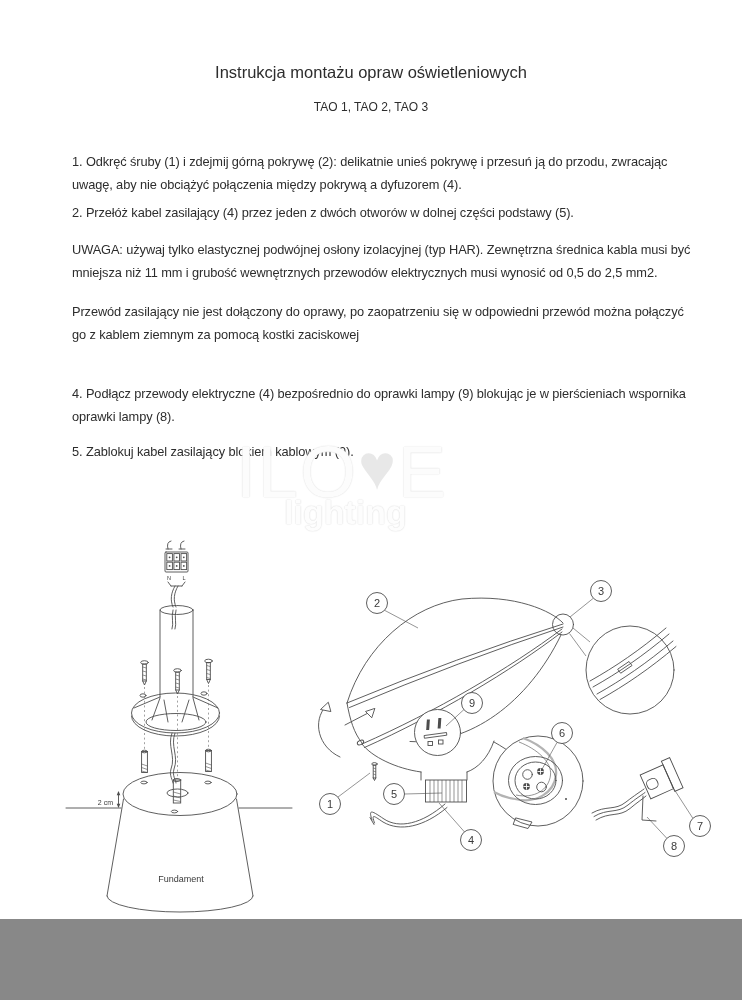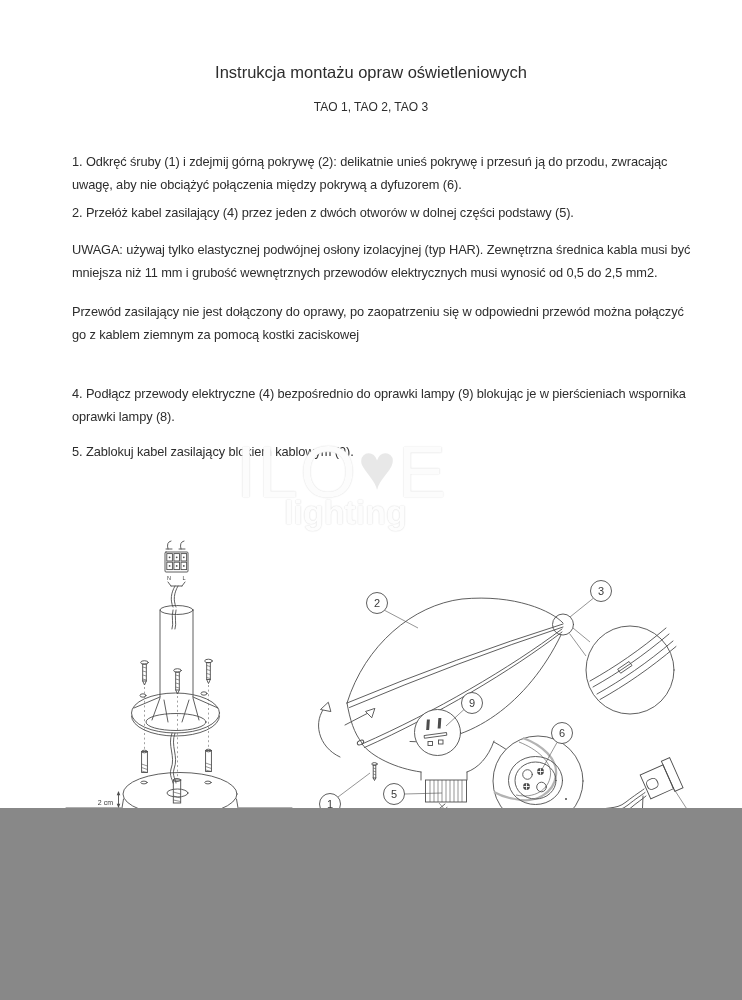--- a/index.html
+++ b/index.html
@@ -1,17 +1,17 @@
 <!DOCTYPE html>
 <html><head>
 <meta charset="utf-8">
 <style>
   html,body { margin:0; padding:0; background:#888; }
   .page {
-    position:relative; width:742px; height:808px; margin:0 auto;
+    position:relative; width:742px; height:919px; margin:0 auto;
     background:#ffffff; overflow:hidden;
     font-family:"Liberation Sans", sans-serif; color:#2d2d2d;
   }
   .title {
     position:absolute; top:63px; left:0; width:742px; text-align:center;
     font-size:16.5px; font-weight:400; color:#2d2d2d;
   }
   .subtitle {
     position:absolute; top:100px; left:0; width:742px; text-align:center;
     font-size:12px; font-weight:400; color:#2d2d2d;
@@ -49,21 +49,21 @@
   .callout text { font-size:11px; text-anchor:middle; }
 </style>
 </head>
 <body>
 
 <div class="page">
 
   <div class="title">Instrukcja montażu opraw oświetleniowych</div>
   <div class="subtitle">TAO 1, TAO 2, TAO 3</div>
 
-  <p class="para" style="top:150px">1. Odkręć śruby (1) i zdejmij górną pokrywę (2): delikatnie unieś pokrywę i przesuń ją do przodu, zwracając uwagę, aby nie obciążyć połączenia między pokrywą a dyfuzorem (6).</p>
+  <p class="para" style="top:150px">1. Odkręć śruby (1) i zdejmij górną pokrywę (2): delikatnie unieś pokrywę i przesuń ją do przodu, zwracając uwagę, aby nie obciążyć połączenia między pokrywą a dyfuzorem (4).</p>
   <p class="para" style="top:201px">2. Przełóż kabel zasilający (4) przez jeden z dwóch otworów w dolnej części podstawy (5).</p>
   <p class="para" style="top:238px">UWAGA: używaj tylko elastycznej podwójnej osłony izolacyjnej (typ HAR). Zewnętrzna średnica kabla musi być mniejsza niż 11 mm i grubość wewnętrznych przewodów elektrycznych musi wynosić od 0,5 do 2,5 mm2.</p>
   <p class="para" style="top:300px">Przewód zasilający nie jest dołączony do oprawy, po zaopatrzeniu się w odpowiedni przewód można połączyć go z kablem ziemnym za pomocą kostki zaciskowej</p>
   <p class="para" style="top:382px">4. Podłącz przewody elektryczne (4) bezpośrednio do oprawki lampy (9) blokując je w pierścieniach wspornika oprawki lampy (8).</p>
   <p class="para" style="top:440px">5. Zablokuj kabel zasilający blokiem kablowym (9).</p>
 
   <div class="wm">
     <div class="wm-line1"><span>ILO</span><span class="wm-heart">♥</span><span>E</span></div>
     <div class="wm-line2">lighting</div>
   </div>

